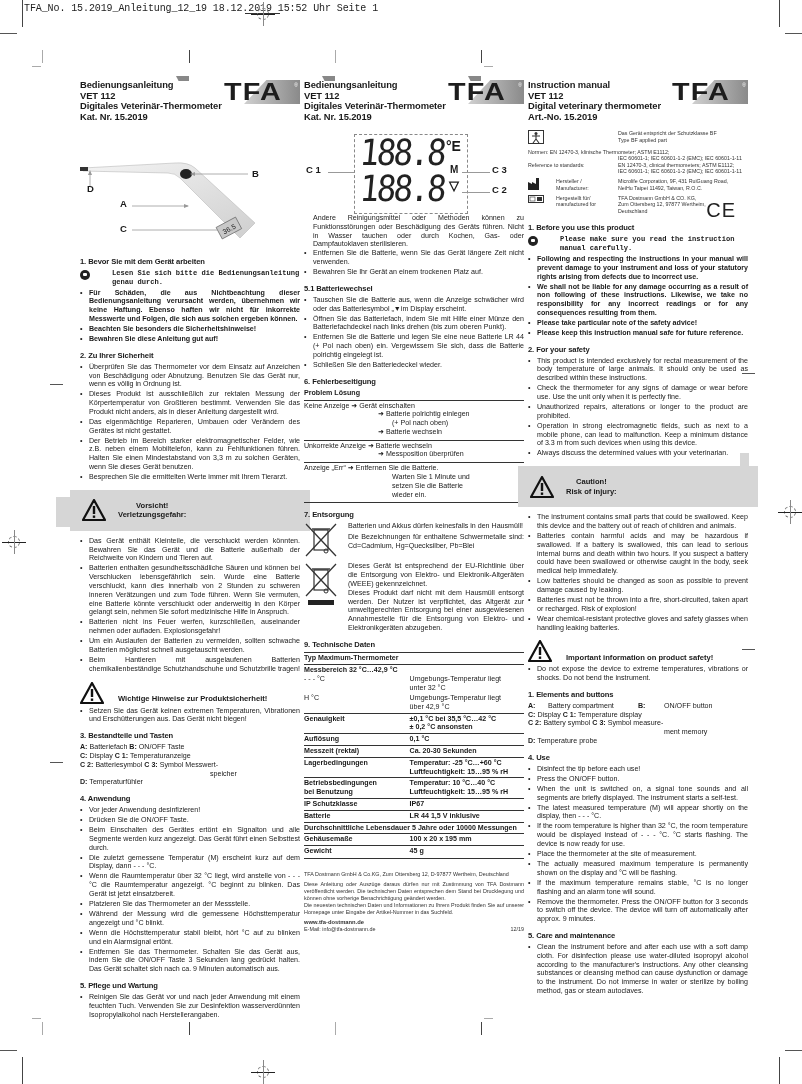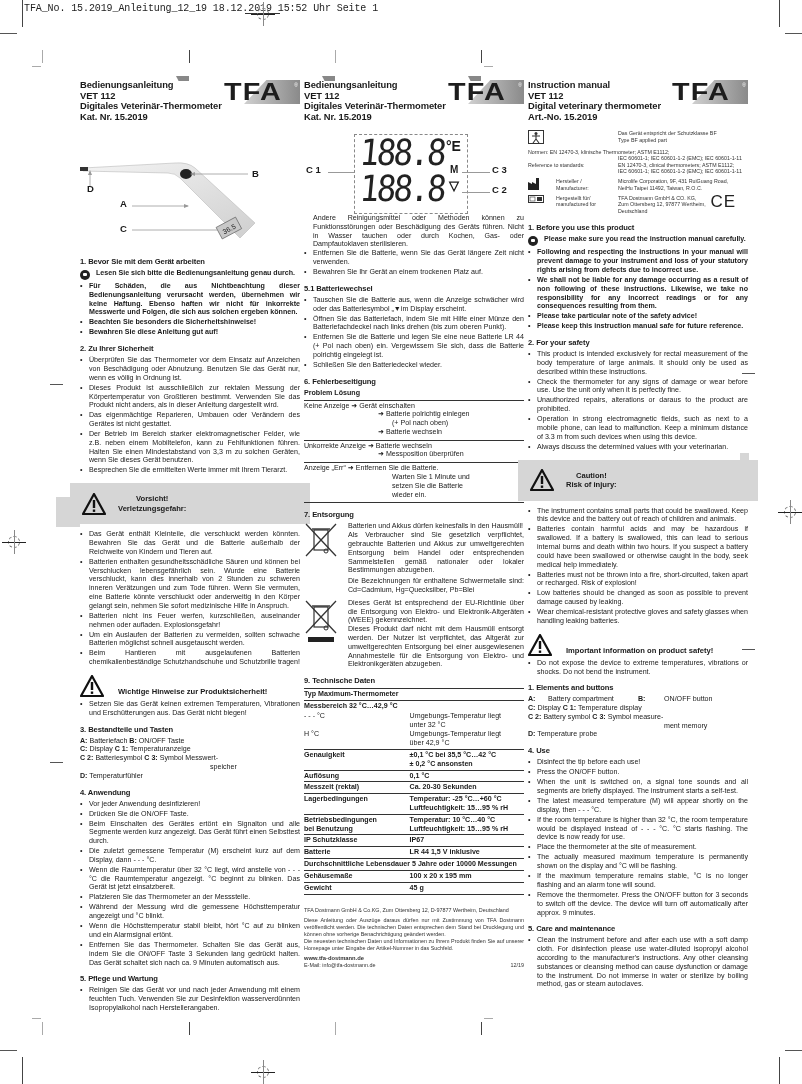--- a/index.html
+++ b/index.html
@@ -33,21 +33,21 @@
   .tfa-logo .r { position: absolute; right: 2px; top: 1px; font-size: 5px; color: #fff; }
 
   .h2 { font-weight: bold; font-size: 7.6px; line-height: 10px; margin-top: 7px; margin-bottom: 2px; letter-spacing: -0.1px; }
   .bold { font-weight: bold; }
   .p { text-align: justify; }
   ul.b { list-style: none; }
   ul.b li { position: relative; padding-left: 9px; text-indent: 0; margin-bottom: 1.2px; text-align: justify; }
   ul.b li::before { content: "•"; position: absolute; left: 0; top: 0; }
   ul.b.bold li { font-weight: bold; }
 
-  .read-row { display: flex; gap: 6px; align-items: flex-start; font-weight: bold; margin-bottom: 2px; }
+  .read-row { display: flex; gap: 22px; align-items: flex-start; font-weight: bold; margin-bottom: 2px; font-family: Liberation Mono, monospace; }
   .read-icon { width: 10px; height: 10px; border-radius: 50%; background: #222; flex: none; position: relative; margin-top: 1px; }
   .read-icon::after { content: ""; position: absolute; left: 3px; top: 3px; width: 4px; height: 3px; background: #fff; border-radius: 1px; }
 
   .warn-box { background: #d6d6d6; margin: 8px -10px 6px -10px; padding: 20px 12px; height: 41px; display: flex; align-items: center; gap: 12px; }
   .warn-tri { width: 24px; height: 22px; flex: none; }
   .warn-title { font-weight: bold; font-size: 7.6px; line-height: 9.5px; text-align: center; }
   .notice { display: flex; align-items: flex-end; gap: 14px; margin-top: 8px; margin-bottom: 3px; }
   .notice .warn-title { text-align: left; }
   .elements .k { font-weight: bold; }
 
@@ -331,21 +331,20 @@
       <svg width="34" height="36" viewBox="0 0 34 36">
           <rect x="10" y="8" width="14" height="20" fill="none" stroke="#333" stroke-width="1.2"></rect>
           <line x1="8" y1="7" x2="26" y2="7" stroke="#333" stroke-width="1.4"></line>
           <circle cx="22" cy="29" r="2" fill="none" stroke="#333"></circle>
           <line x1="2" y1="2" x2="32" y2="34" stroke="#333" stroke-width="1.2"></line>
           <line x1="32" y1="2" x2="2" y2="34" stroke="#333" stroke-width="1.2"></line>
         </svg>
     </div>
     <div class="txt">
       <div>Batterien und Akkus dürfen keinesfalls in den Hausmüll!</div>
-      <div>Als Verbraucher sind Sie gesetzlich verpflichtet, gebrauchte Batterien und Akkus zur umweltgerechten Entsorgung beim Handel oder entsprechenden Sammelstellen gemäß nationaler oder lokaler Bestimmungen abzugeben.</div>
       <div style="margin-top:2px">Die Bezeichnungen für enthaltene Schwermetalle sind: Cd=Cadmium, Hg=Quecksilber, Pb=Blei</div>
     </div>
   </div>
   <div class="disp">
     <div class="ico" style="height:44px">
       <svg width="34" height="44" viewBox="0 0 34 44">
           <rect x="10" y="8" width="14" height="20" fill="none" stroke="#333" stroke-width="1.2"></rect>
           <line x1="8" y1="7" x2="26" y2="7" stroke="#333" stroke-width="1.4"></line>
           <circle cx="22" cy="29" r="2" fill="none" stroke="#333"></circle>
           <line x1="2" y1="2" x2="32" y2="34" stroke="#333" stroke-width="1.2"></line>
@@ -504,61 +503,61 @@
           </svg></div>
       <div class="lab">
           <div>Hergestellt für/</div>
           <div>manufactured for</div>
         </div>
       <div>
           <div>TFA Dostmann GmbH &amp; CO. KG,</div>
           <div>Zum Ottersberg 12, 97877 Wertheim,</div>
           <div>Deutschland</div>
         </div>
-      <div style="position:absolute;right:12px;top:4px;font-size:17px;font-family:'Liberation Sans',sans-serif;letter-spacing:1px;color:#222">CE</div>
+      <div style="position:absolute;right:12px;top:12px;font-size:20px;font-family:'Liberation Sans',sans-serif;letter-spacing:1px;color:#222">CE</div>
     </div>
   </div>
 
   <div class="h2" style="margin-top:9px">1. Before you use this product</div>
   <div class="read-row">
     <span class="read-icon"></span>
     <span>Please make sure you read the instruction manual carefully.</span>
   </div>
   <ul class="b bold">
     <li>Following and respecting the instructions in your manual will prevent damage to your instrument and loss of your statutory rights arising from defects due to incorrect use.</li>
     <li>We shall not be liable for any damage occurring as a result of non following of these instructions. Likewise, we take no responsibility for any incorrect readings or for any consequences resulting from them.</li>
     <li>Please take particular note of the safety advice!</li>
     <li>Please keep this instruction manual safe for future reference.</li>
   </ul>
 
   <div class="h2">2. For your safety</div>
   <ul class="b">
     <li>This product is intended exclusively for rectal measurement of the body temperature of large animals. It should only be used as described within these instructions.</li>
     <li>Check the thermometer for any signs of damage or wear before use. Use the unit only when it is perfectly fine.</li>
-    <li>Unauthorized repairs, alterations or daraus to the product are prohibited.</li>
+    <li>Unauthorized repairs, alterations or longer to the product are prohibited.</li>
     <li>Operation in strong electromagnetic fields, such as next to a mobile phone, can lead to malfunction. Keep a minimum distance of 3.3 m from such devices when using this device.</li>
     <li>Always discuss the determined values with your veterinarian.</li>
   </ul>
 
   <div class="warn-box">
     <svg class="warn-tri" viewBox="0 0 24 22">
       <polygon points="12,1 23,21 1,21" fill="none" stroke="#111" stroke-width="2.2" stroke-linejoin="round"></polygon>
       <rect x="10.8" y="7" width="2.4" height="8" fill="#111"></rect>
         <rect x="10.8" y="16.5" width="2.4" height="2.4" fill="#111"></rect>
     </svg>
     <div class="warn-title">
       <div>Caution!</div>
       <div>Risk of injury:</div>
     </div>
   </div>
   <ul class="b">
     <li>The instrument contains small parts that could be swallowed. Keep this device and the battery out of reach of children and animals.</li>
     <li>Batteries contain harmful acids and may be hazardous if swallowed. If a battery is swallowed, this can lead to serious internal burns and death within two hours. If you suspect a battery could have been swallowed or otherwise caught in the body, seek medical help immediately.</li>
+    <li>Low batteries should be changed as soon as possible to prevent damage caused by leaking.</li>
     <li>Batteries must not be thrown into a fire, short-circuited, taken apart or recharged. Risk of explosion!</li>
-    <li>Low batteries should be changed as soon as possible to prevent damage caused by leaking.</li>
     <li>Wear chemical-resistant protective gloves and safety glasses when handling leaking batteries.</li>
   </ul>
 
   <div class="notice">
     <svg class="warn-tri" viewBox="0 0 24 22">
       <polygon points="12,1 23,21 1,21" fill="none" stroke="#111" stroke-width="2.2" stroke-linejoin="round"></polygon>
       <rect x="10.8" y="7" width="2.4" height="8" fill="#111"></rect>
         <rect x="10.8" y="16.5" width="2.4" height="2.4" fill="#111"></rect>
     </svg>
     <div class="warn-title">Important information on product safety!</div>

